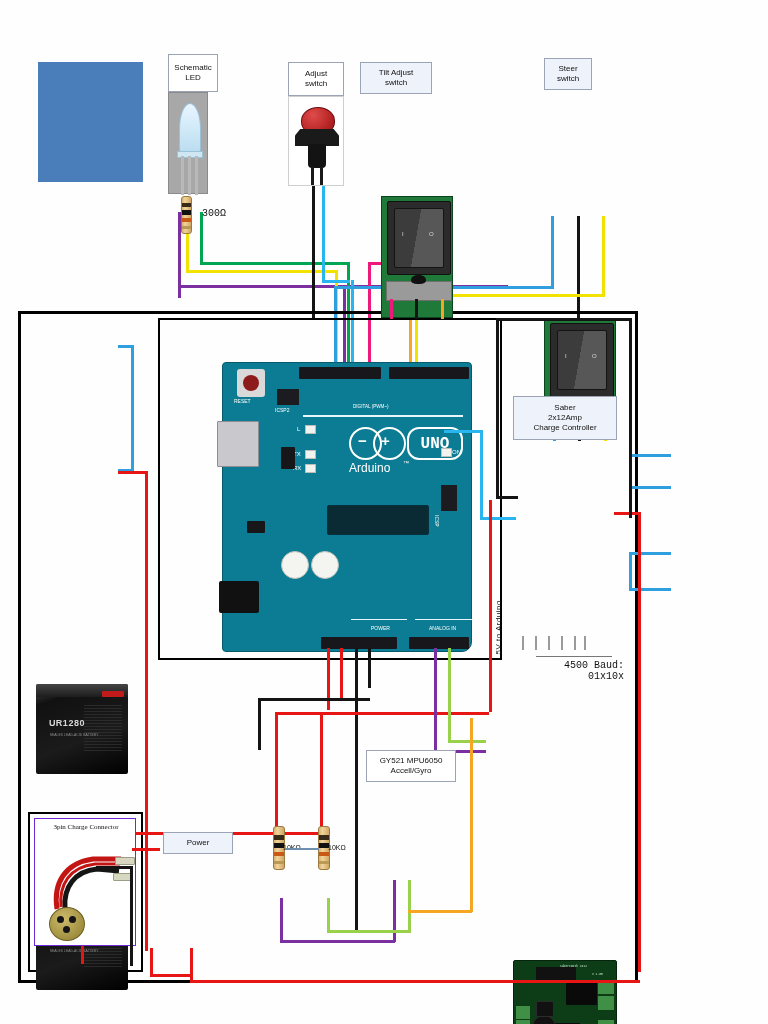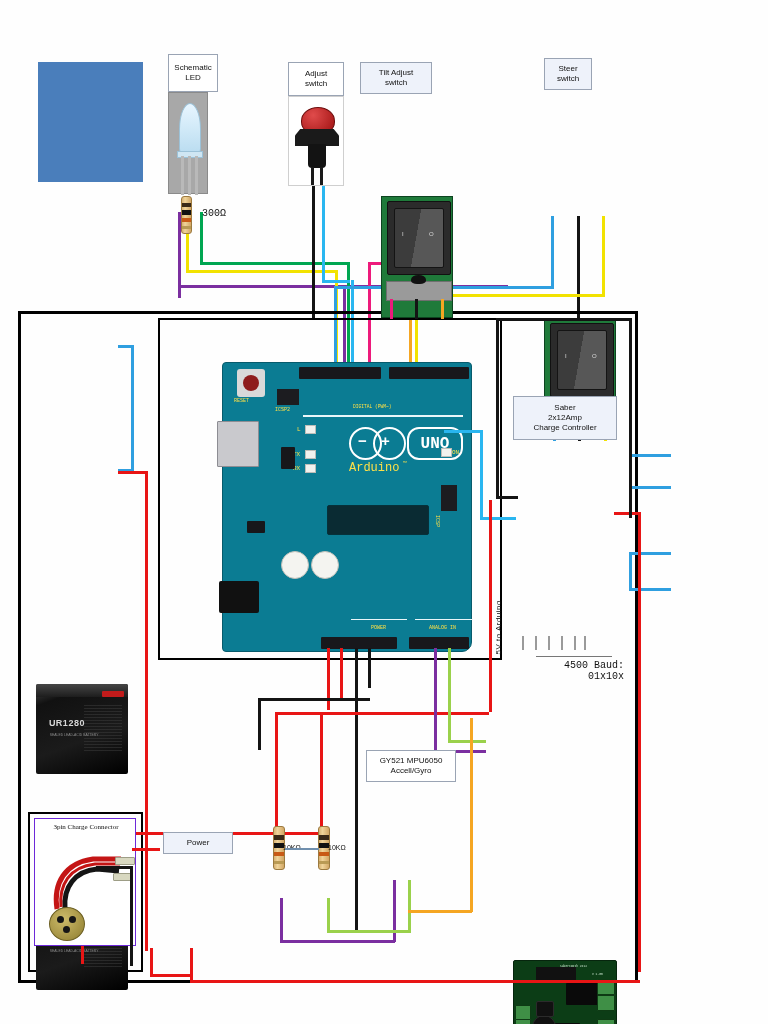--- a/index.html
+++ b/index.html
@@ -39,21 +39,21 @@
              font-family:"Liberation Sans",sans-serif;}
   .bat-sub{position:absolute;left:15%;top:54%;color:#8d8d8d;font-size:3.4px;}
   .bat-grid{position:absolute;right:6%;top:22%;width:42%;height:55%;
             background:repeating-linear-gradient(0deg,transparent 0 2px,#3a3a3a 2px 3px);
             opacity:.55;}
   .bat-term{position:absolute;height:6px;background:#c21b1b;border-radius:1px;}
 
   
   #arduino{background:#0b7c93;border:1px solid #075b6c;border-radius:4px 4px 10px 4px;}
   .ard-hdr{position:absolute;background:#18181c;border-radius:1px;}
-  .ard-txt{position:absolute;color:#fde047;font-family:Liberation Mono, monospace;text-align:center;}
+  .ard-txt{position:absolute;color:#ffffff;font-family:Liberation Sans, sans-serif;text-align:center;}
   .ard-usb{position:absolute;background:#c9c9cd;border:1px solid #8d8d93;border-radius:1px;}
   .ard-jack{position:absolute;background:#111;border-radius:2px;}
   .ard-chip{position:absolute;background:#17171a;border-radius:1px;}
   .ard-ic{position:absolute;background:#0a2b33;border:1px solid #06313a;border-radius:2px;}
   .ard-led{position:absolute;background:#f2f2ee;border:1px solid #bdbdb8;}
   .ard-reset-pad{position:absolute;background:#d9d9d9;border-radius:3px;
                  display:flex;align-items:center;justify-content:center;}
   .ard-reset-btn{width:60%;height:60%;background:#8e1b1b;border-radius:50%;}
   .ard-icsp{position:absolute;background:#1c1c20;}
   .logo-circ{position:absolute;border:2.5px solid #fff;border-radius:50%;}

